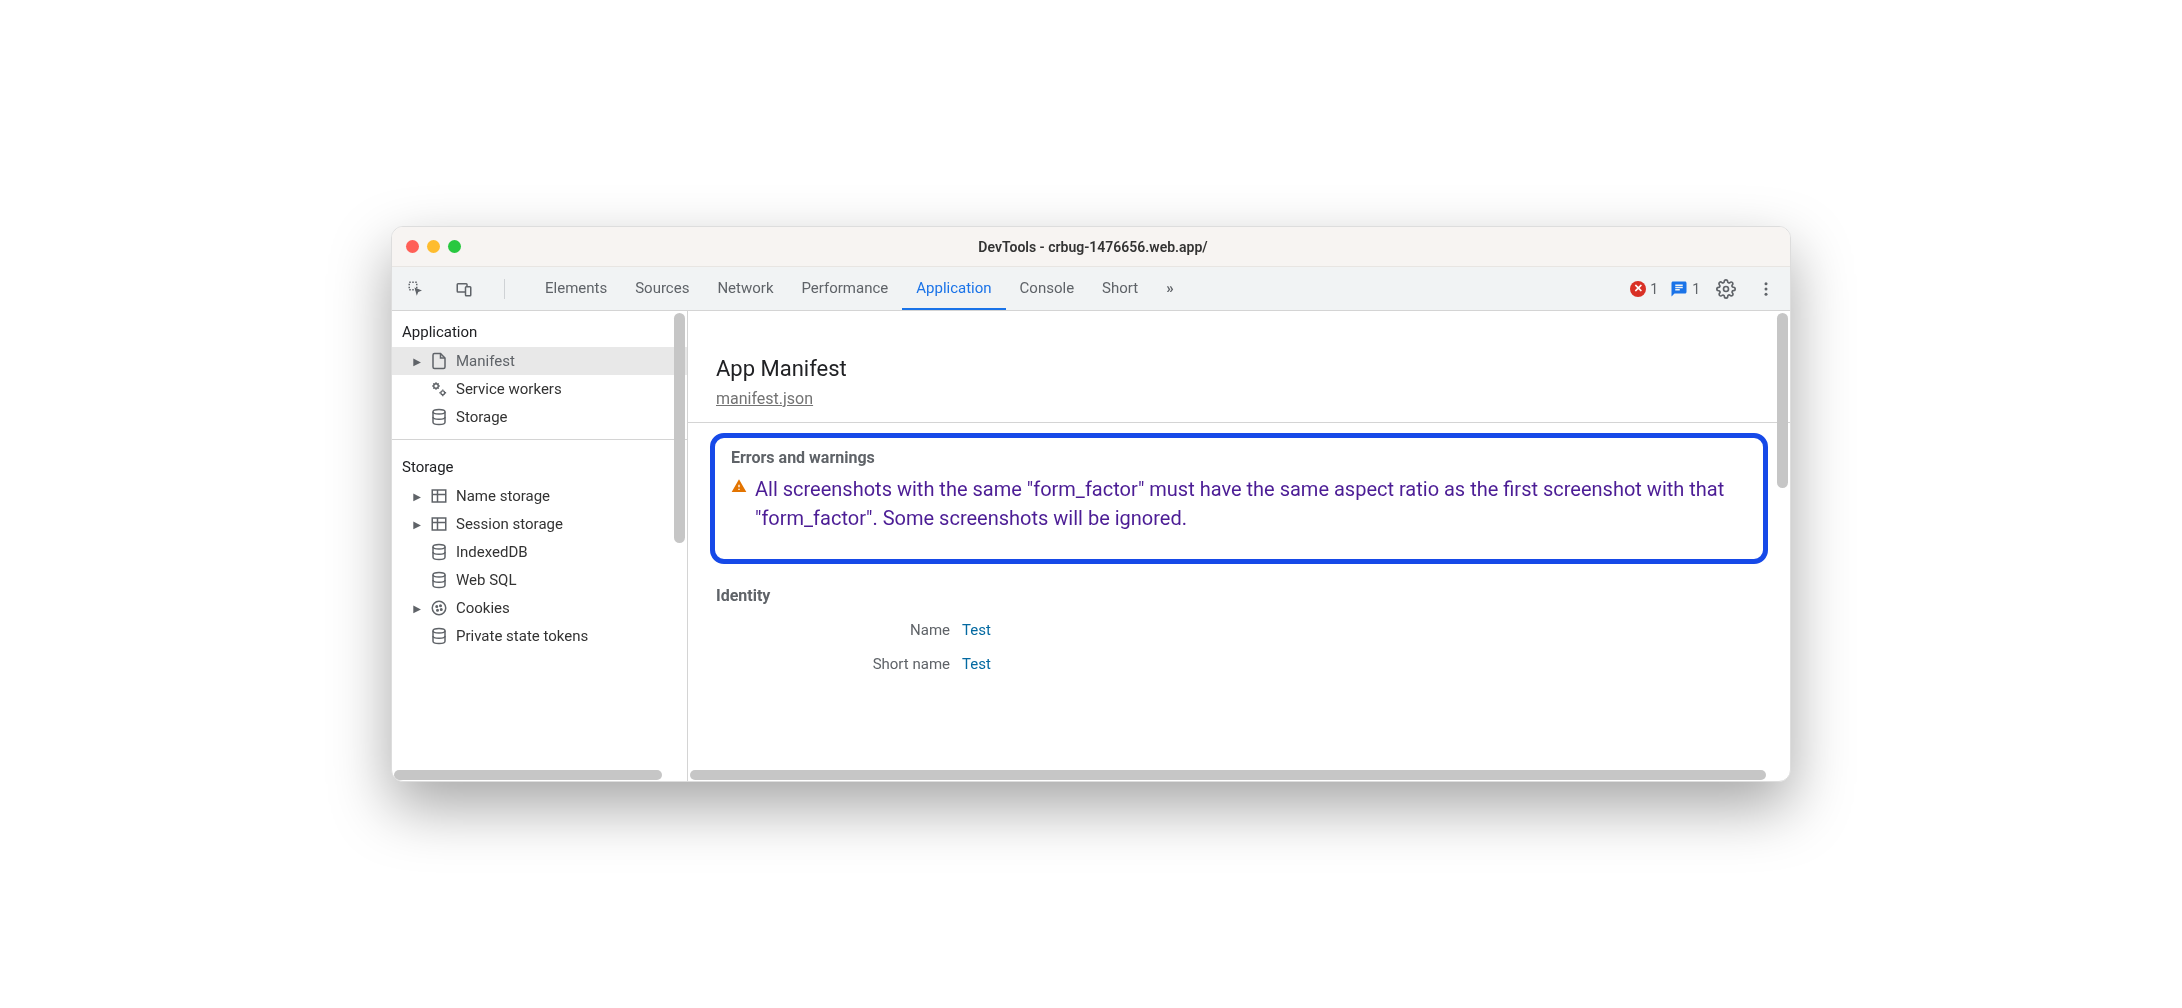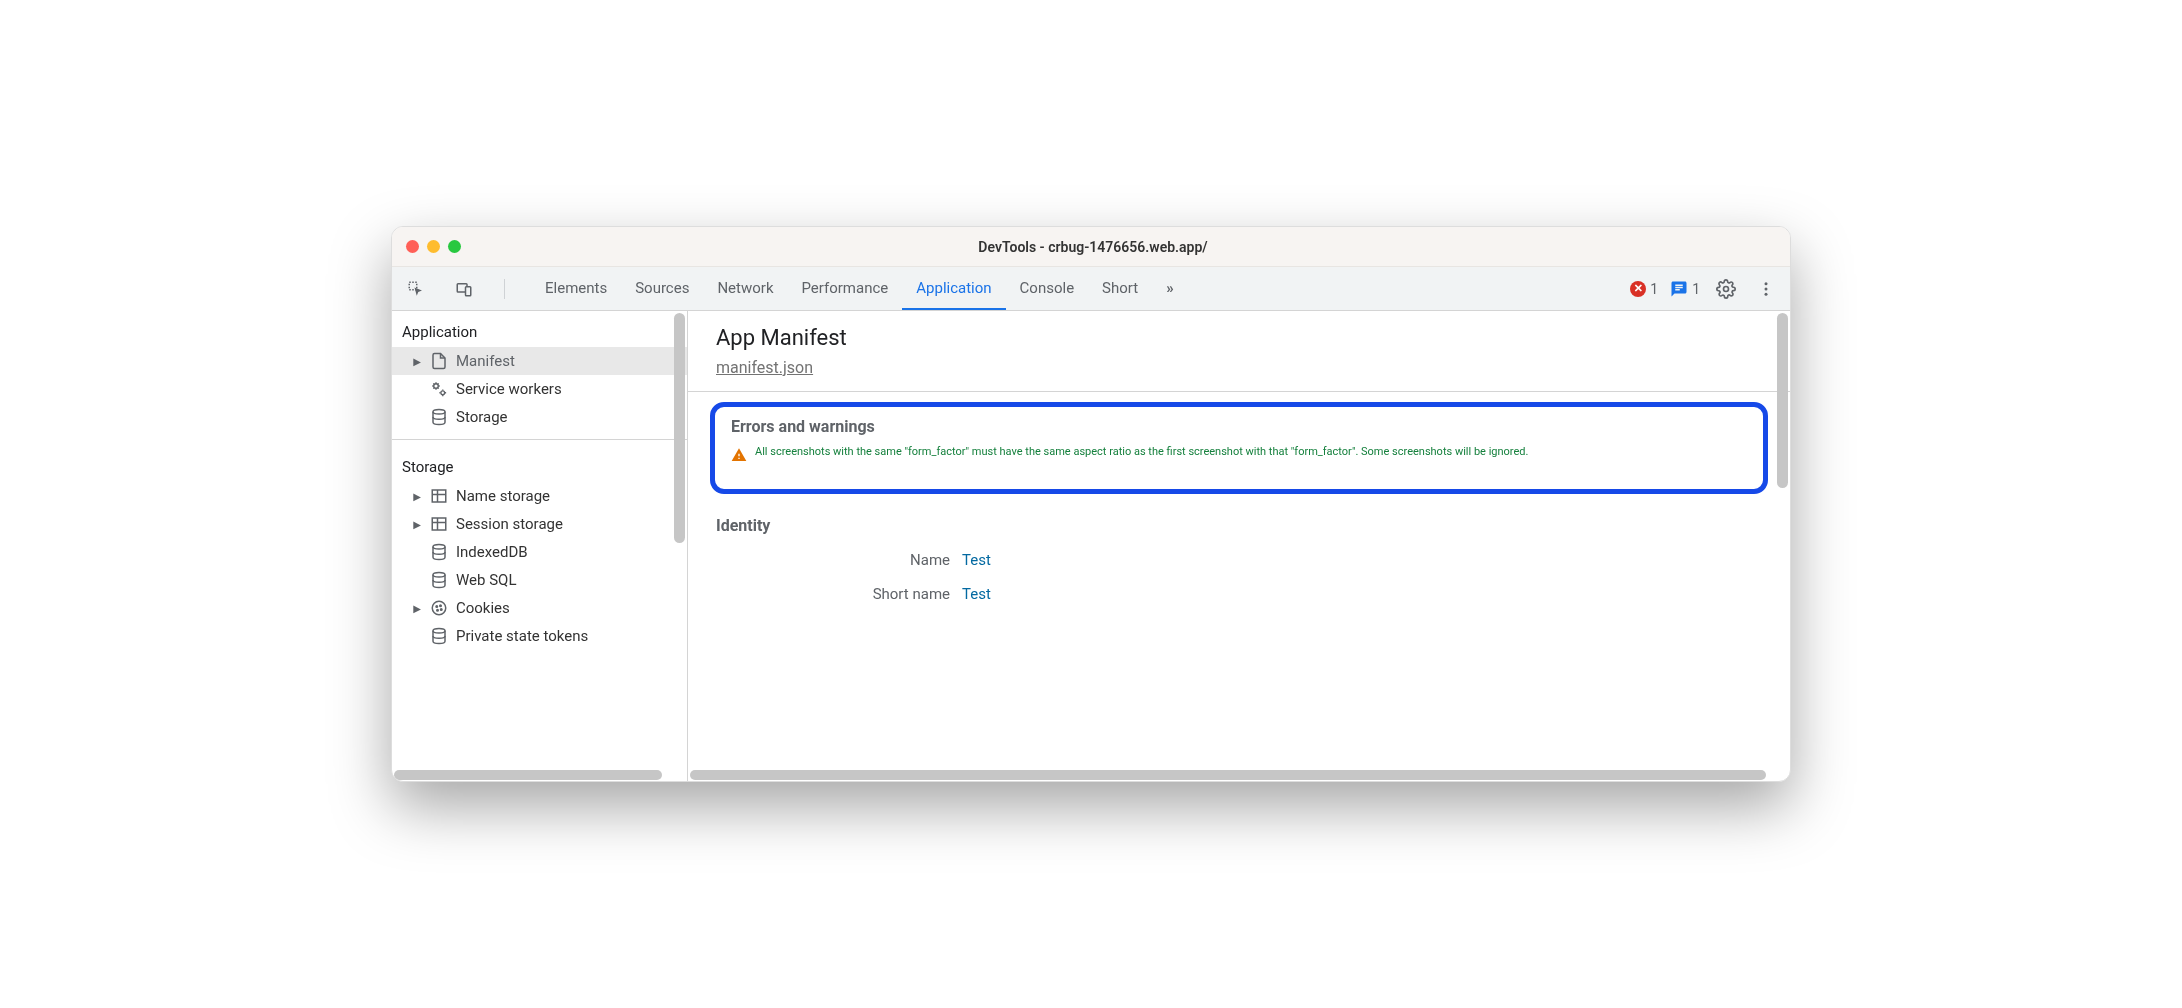--- a/index.html
+++ b/index.html
@@ -26,29 +26,29 @@
     .sidebar { width: 296px; border-right: 1px solid #d4d4d4; overflow: hidden; position: relative; display: flex; flex-direction: column; }
     .sidebar-inner { overflow-y: auto; flex: 1; }
     .side-section { padding: 6px 0 2px; }
     .side-heading { font-size: 15px; font-weight: 400; color: #202124; padding: 6px 10px; }
     .side-divider { height: 1px; background: #d4d4d4; margin: 6px 0; }
     .side-item { display: flex; align-items: center; gap: 7px; padding: 4px 10px 4px 20px; font-size: 15px; color: #333; cursor: pointer; min-height: 28px; }
     .side-item.selected { background: #e8e8e8; color: #5f6368; }
     .expander { width: 10px; color: #5f6368; font-size: 10px; display: flex; justify-content: center; }
     .side-icon { width: 20px; height: 20px; display: flex; align-items: center; justify-content: center; color: #5f6368; flex-shrink: 0; }
     .content { flex: 1; overflow: hidden; position: relative; display: flex; flex-direction: column; }
-    .content-inner { overflow-y: auto; flex: 1; padding: 0; }
+    .content-inner { overflow-y: auto; flex: 1; padding: 0; margin-top: 31px; }
     .section-pad { padding: 14px 28px; }
     .section-title { font-size: 22px; font-weight: 400; color: #202124; }
     .section-sub { margin-top: 8px; }
     .link { color: #737373; text-decoration: underline; font-size: 16px; }
     .hr { height: 1px; background: #d4d4d4; }
     .errors-box { margin: 10px 22px; border: 5px solid #1649e8; border-radius: 14px; padding: 10px 16px 26px; }
     .sub-heading { font-size: 16px; font-weight: 700; color: #5f6368; margin-bottom: 8px; }
-    .warn-row { display: flex; align-items: flex-start; gap: 8px; font-size: 11px; color: #15803d; line-height: 1.45; }
+    .warn-row { display: flex; align-items: flex-start; gap: 8px; font-size: 20px; color: #4c1d95; line-height: 1.45; }
     .warn-row svg { flex-shrink: 0; margin-top: 3px; }
     .identity-block { padding: 12px 28px 20px; }
     .kv-row { display: flex; align-items: center; gap: 12px; margin-top: 16px; }
     .kv-key { width: 234px; text-align: right; color: #5f6368; font-size: 15px; }
     .kv-val { color: #0369a1; font-size: 15px; }
     .scrollbar-track { position: absolute; background: transparent; }
     .vscroll { right: 0; top: 0; width: 15px; height: 100%; }
     .vscroll-thumb { position: absolute; right: 2px; width: 11px; background: #c6c6c6; border-radius: 6px; }
     .hscroll-fake { height: 14px; background: transparent; display: flex; align-items: center; padding: 0 2px; border-top: 1px solid transparent; }
     .hscroll-thumb { height: 10px; background: #c6c6c6; border-radius: 6px; }

